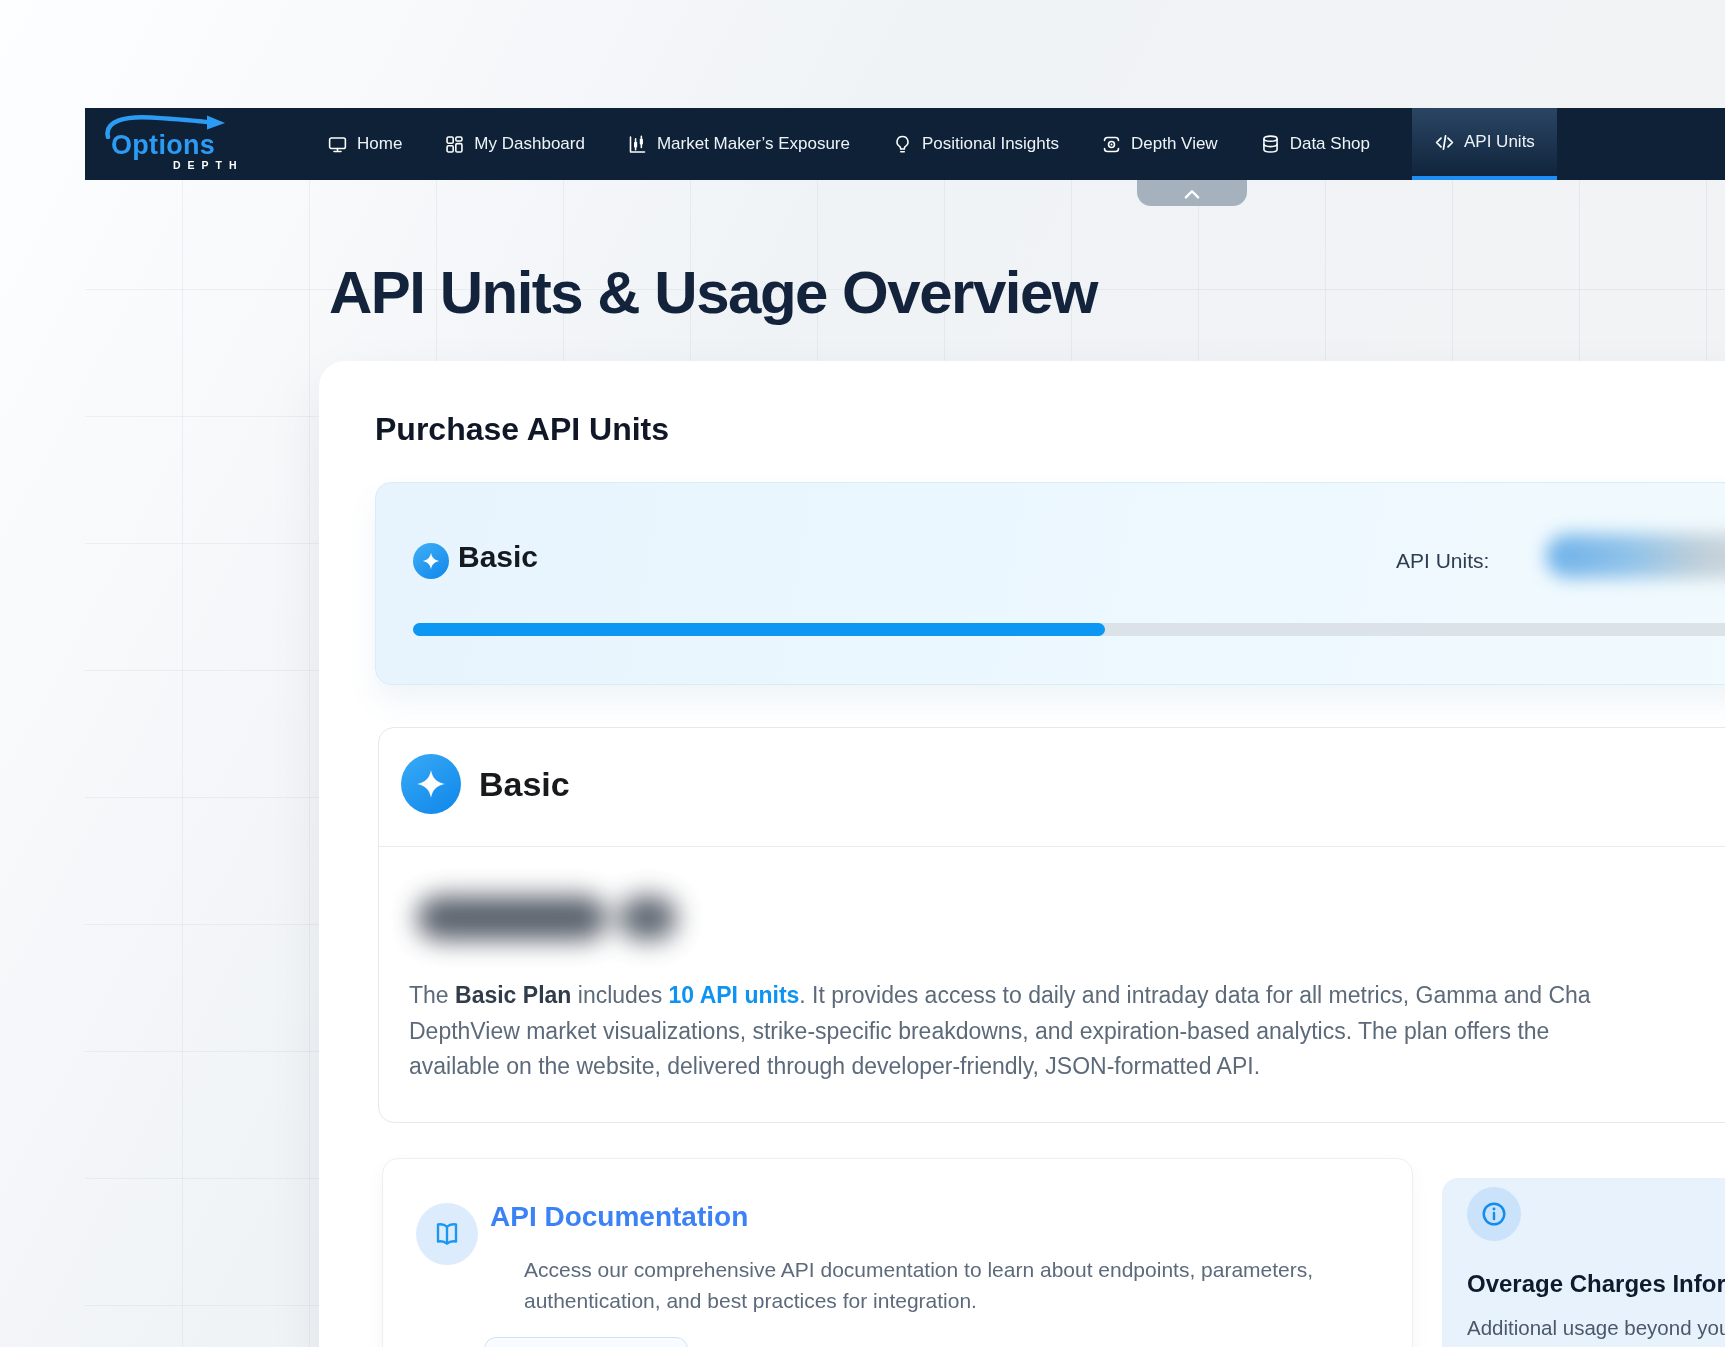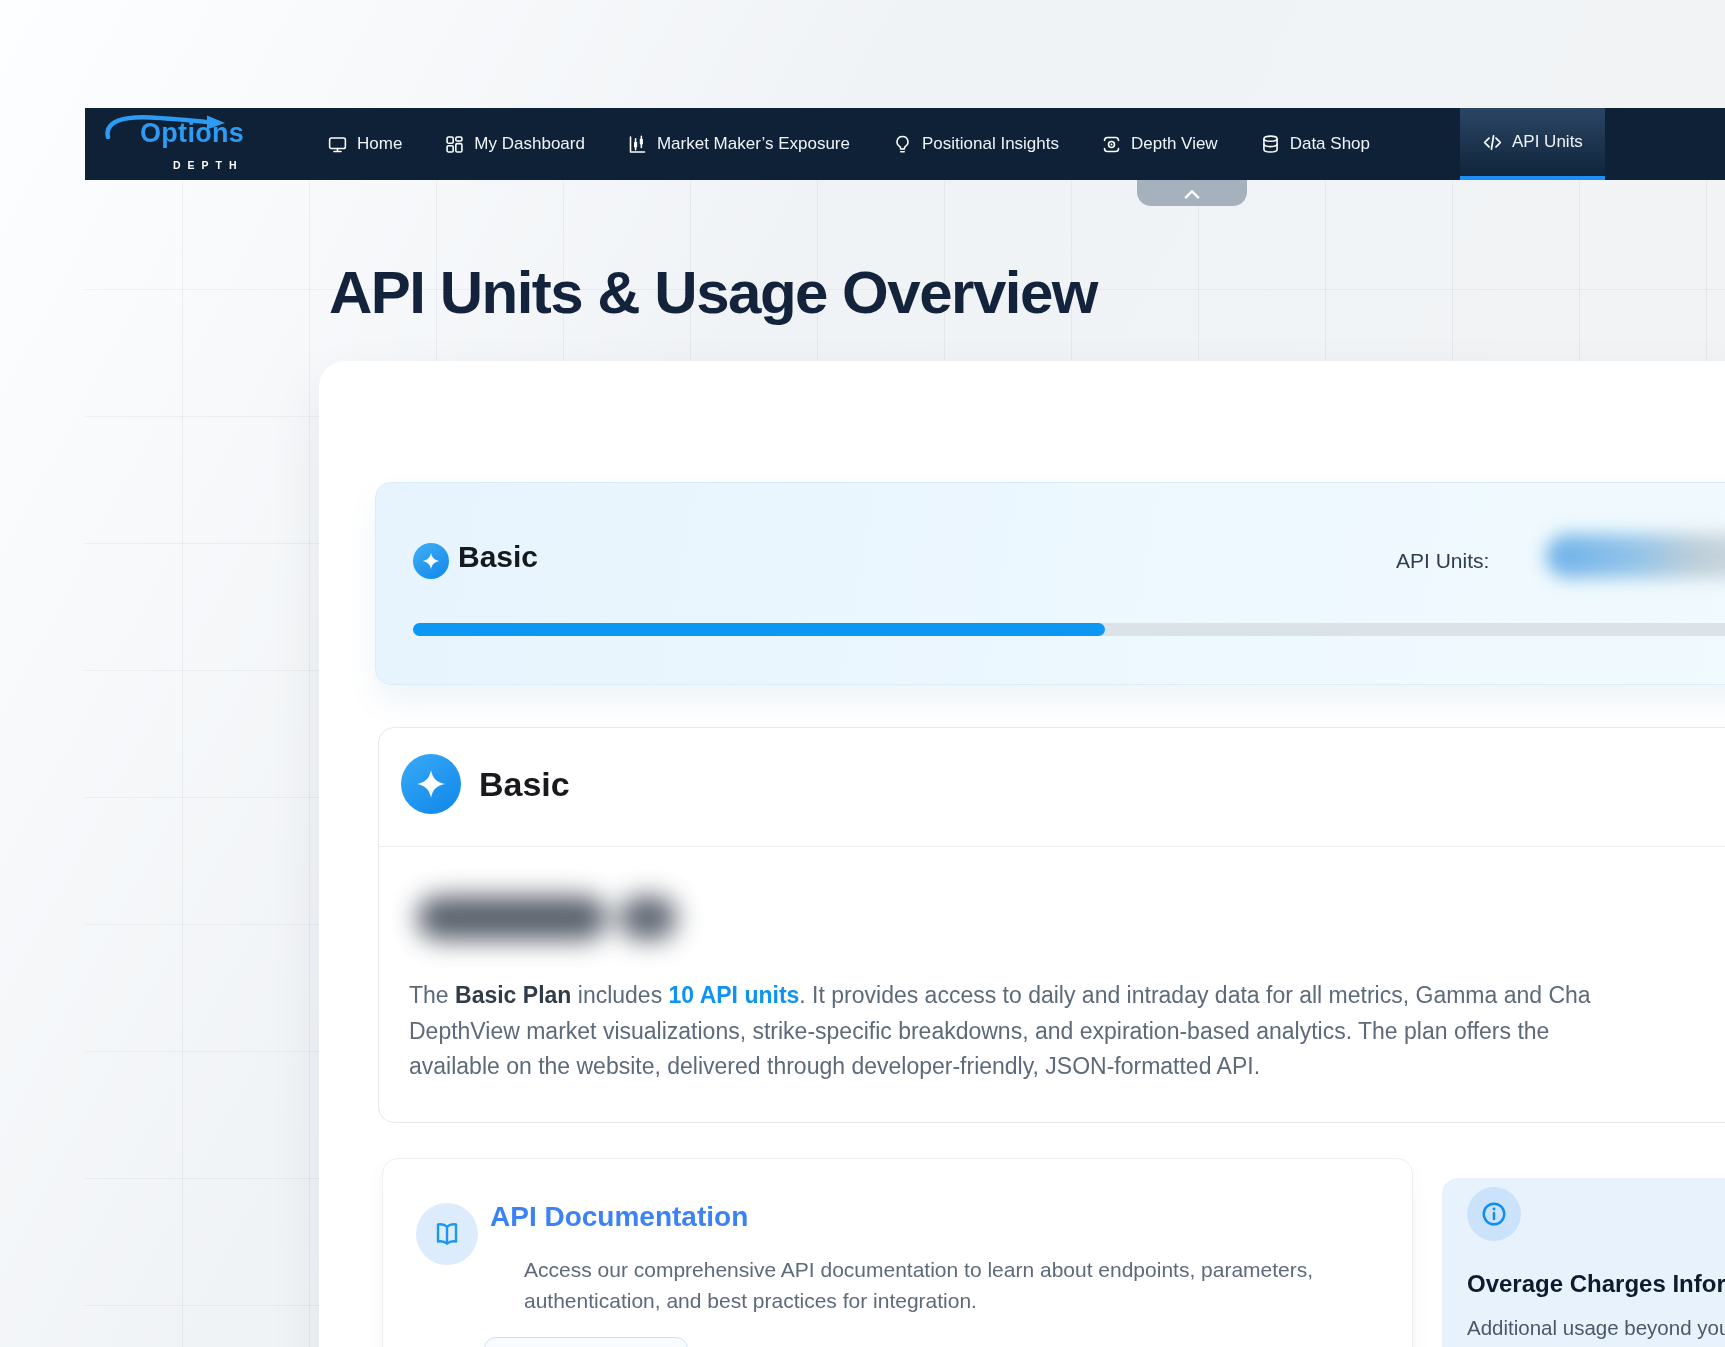--- a/index.html
+++ b/index.html
@@ -19,30 +19,29 @@
     position:absolute;left:0;bottom:0;width:560px;height:640px;
     background:radial-gradient(closest-side at 0% 100%, rgba(188,208,233,.55), transparent 72%);
   }
   
   .navbar{
     position:absolute;left:85px;top:108px;right:0;height:72px;
     background:#0e2137;display:flex;align-items:stretch;z-index:5;
   }
   .logo{position:relative;width:150px;margin-left:14px;flex:0 0 auto;}
   .logo-swoosh{position:absolute;left:2px;top:5px;}
-  .logo-text{position:absolute;left:12px;top:10px;font-size:27px;font-weight:700;color:#2b9bf4;letter-spacing:.3px;margin-left:29px;}
+  .logo-text{position:absolute;left:12px;top:22px;font-size:27px;font-weight:700;color:#2b9bf4;letter-spacing:.3px;}
   .logo-sub{position:absolute;left:46px;top:51px;font-size:10.5px;font-weight:700;color:#ffffff;letter-spacing:7px;padding-left:28px;}
   .nav-list{display:flex;align-items:center;gap:42px;margin-left:78px;}
   .nav-item{display:flex;align-items:center;gap:9px;color:#eef3f8;font-size:17px;white-space:nowrap;cursor:pointer;}
   .nav-item svg{width:21px;height:21px;flex:0 0 auto;}
   .nav-item.active{
     align-self:stretch;padding:0 22px;box-sizing:border-box;
     background:linear-gradient(180deg,rgba(88,128,172,.38),rgba(34,64,100,.12));
     border-bottom:4px solid #1e8ef7;
-    margin-left:48px;
   }
   .scroll-pill{
     position:absolute;left:1137px;top:180px;width:110px;height:26px;
     background:rgba(152,164,178,.85);border-radius:0 0 14px 14px;
     display:flex;align-items:center;justify-content:center;cursor:pointer;z-index:4;
   }
   
   .page-title{
     position:absolute;left:315px;top:247px;margin:14px;
     font-size:60px;font-weight:800;letter-spacing:-1.5px;color:#14233c;line-height:1.06;
@@ -201,20 +200,21 @@
 
   <div class="scroll-pill">
     <svg width="22" height="14" viewBox="0 0 24 16" fill="none">
       <path d="M5 13l7-7 7 7" stroke="#fff" stroke-width="2.8" stroke-linecap="round" stroke-linejoin="round"></path>
     </svg>
   </div>
 
   <h1 class="page-title">API Units &amp; Usage Overview</h1>
 
   <div class="main-card">
+    <h2 class="purchase-heading">Purchase API Units</h2>
 
     <div class="usage-panel">
       <div class="sparkle-sm">
         <svg width="18" height="18" viewBox="0 0 24 24">
           <path d="M12 1C13.2 7.4 16.6 10.8 23 12c-6.4 1.2-9.8 4.6-11 11-1.2-6.4-4.6-9.8-11-11C7.4 10.8 10.8 7.4 12 1z" fill="#fff"></path>
         </svg>
       </div>
       <div class="panel-title">Basic</div>
       <div class="api-units-label">API Units:</div>
       <div class="units-redacted"></div>

